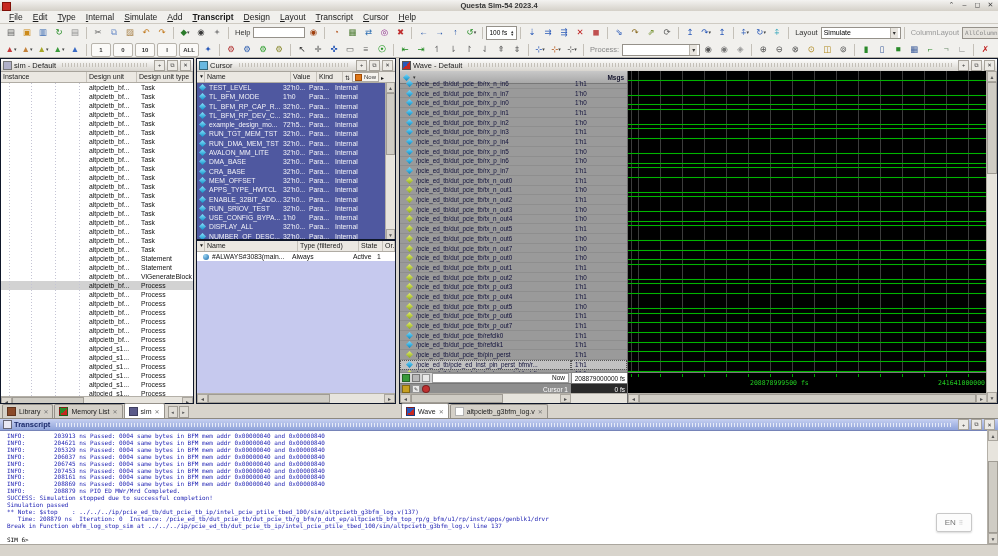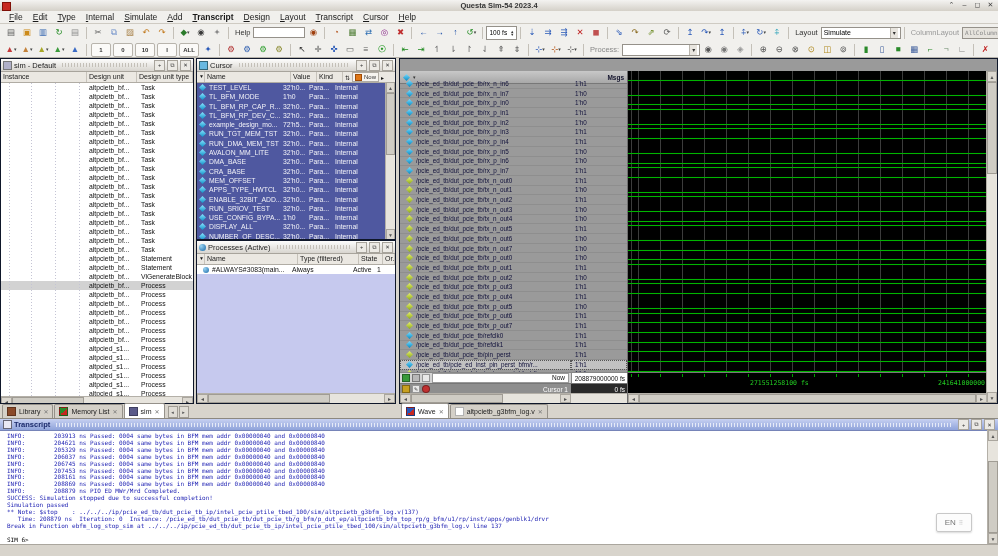--- a/index.html
+++ b/index.html
@@ -663,28 +663,20 @@
         </div>
       </div>
     <div class="vscroll" style="right:0;top:23px;height:158px;">
       <span class="sarr">▲</span>
       <div class="thumb" style="height:60px;"></div>
       <span class="sarr" style="margin-top:auto;">▼</span>
     </div>
   </div>
 
   <div class="panel" id="processes-panel" style="left:196px;top:240px;width:200px;height:164px;background:#c6c9ee;">
-    <div class="phead">
-      <span style="width:7px;height:7px;border-radius:50%;background:radial-gradient(circle at 30% 30%,#9ad4f2,#1868a8);"></span>
-      <span>Processes (Active)</span>
-      <span class="grip"></span>
-      <span class="pbtn">+</span>
-      <span class="pbtn">⧉</span>
-      <span class="pbtn">✕</span>
-    </div>
     <div class="cheader" id="proc-cheader">
         <span class="cell" style="width: 8px; font-size: 5px;">▼</span>
         <span class="cell" style="width: 93px;">Name</span>
         <span class="cell" style="width: 61px;">Type (filtered)</span>
         <span class="cell" style="width: 24px;">State</span>
         <span class="cell" style="width: 12px;">Or...</span>
       </div>
     <div id="proc-body" style="background:#fff;">
         <div class="prow">
           <span class="pc1">
@@ -698,20 +690,28 @@
       </div>
     <div style="position:absolute;left:0;right:0;bottom:9px;top:45px;background:#c6c9ee;"></div>
     <div class="hscroll" style="position:absolute;left:0;right:0;bottom:0;">
       <span class="sarr">◄</span>
       <div class="thumb" style="width:120px;"></div>
       <span class="sarr" style="margin-left:auto;">►</span>
     </div>
   </div>
 
   <div class="panel" id="wave-panel" style="left:399px;top:58px;width:599px;height:346px;background:#9a9a9a;">
+    <div class="phead">
+      <span style="width:7px;height:7px;background:linear-gradient(135deg,#2858b8 50%,#c62820 50%);border:1px solid #555;"></span>
+      <span>Wave - Default</span>
+      <span class="grip"></span>
+      <span class="pbtn">+</span>
+      <span class="pbtn">⧉</span>
+      <span class="pbtn">✕</span>
+    </div>
 
     <div style="position:absolute;left:0;top:12px;right:0;bottom:0;">
 
       <div class="wnames">
         <div class="wsubhead">
           <span class="wdia in" style="margin-left:4px;"></span>
           <span style="font-size:5px;color:#333;">▾</span>
         </div>
         <div id="wave-names" style="margin-top:-5px;">
             <div class="wrow">
@@ -1058,21 +1058,21 @@
             </div>
             <div class="lane">
               <div class="tr" style="top: 2px;"></div>
             </div>
             <div class="lane">
               <div class="tr" style="top: 2px;"></div>
             </div>
           </div>
         <div class="timeline" style="bottom:9px;height:21px;">
           <div class="ticks"></div>
-          <span class="tlabel-green" style="left:34%;">271551258100 fs</span>
+          <span class="tlabel-green" style="left:34%;">208878999500 fs</span>
           <span class="tlabel-green" style="right:2px;">241641000000</span>
         </div>
         <div class="hscroll" style="position:absolute;left:0;right:0;bottom:0;">
           <span class="sarr">◄</span>
           <div class="thumb" style="flex:1;"></div>
           <span class="sarr">►</span>
         </div>
       </div>
 
       <div class="vscroll" style="right:0;top:0;bottom:0;width:10px;">

